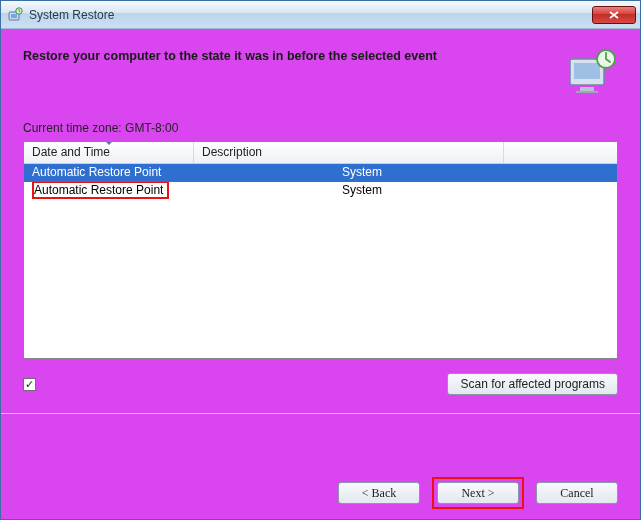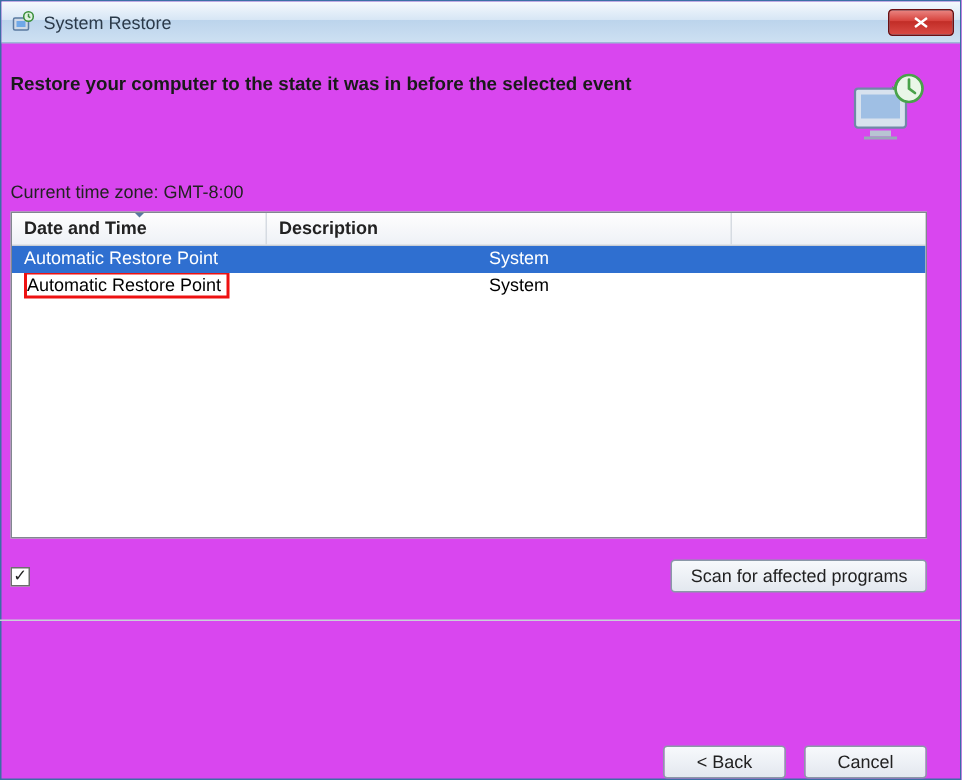--- a/index.html
+++ b/index.html
@@ -45,21 +45,21 @@
     border-radius: 3px;
     background: linear-gradient(to bottom, #e9837f 0%, #d6403a 45%, #c22d27 46%, #d94a44 100%);
     color: #fff;
     display: inline-flex;
     align-items: center; justify-content: center;
     font-size: 10px;
     cursor: default;
   }
   .content {
     flex: 1;
-    padding: 18px 22px 0 6px;
+    padding: 18px 22px 0 22px;
     display: flex;
     flex-direction: column;
   }
   .header-row {
     display: flex;
     align-items: flex-start;
     margin-bottom: 22px;
   }
   .header-row .headline {
     flex: 1;
@@ -88,21 +88,20 @@
     height: 22px;
     background: linear-gradient(to bottom, #fefefe, #eef1f6);
     border-bottom: 1px solid #c9cfd7;
   }
   .thead .col {
     padding: 3px 8px;
     font-size: 12px;
     color: #222;
     border-right: 1px solid #d6dbe2;
     position: relative;
-    font-weight: bold;
   }
   .col-dt { width: 170px; }
   .col-desc { width: 310px; }
   .col-type { flex: 1; }
   .sort-ind {
     position: absolute;
     top: -1px;
     left: 50%;
     transform: translateX(-50%);
     width: 0; height: 0;
@@ -168,24 +167,25 @@
   }
   .btn.wide { min-width: 160px; }
   .sep {
     height: 1px;
     background: #c9cfd7;
     margin: 18px -22px 0 -22px;
   }
   .footer {
     height: 52px;
     display: flex;
-    align-items: flex-end;
+    align-items: center;
     justify-content: flex-end;
     gap: 12px;
     padding: 0 22px;
+    font-family: Liberation Serif, serif;
   }
   .footer .btn { min-width: 82px; }
   .next-highlight {
     border: 2px solid #e11;
     padding: 3px;
     display: inline-flex;
   }
 </style>
 </head>
 <body>
@@ -257,16 +257,19 @@
       </label>
       <span class="btn wide">Scan for affected programs</span>
     </div>
 
     <div class="sep"></div>
 
   </div>
 
   <div class="footer">
     <span class="btn">&lt; Back</span>
+    <span class="next-highlight">
+      <span class="btn">Next &gt;</span>
+    </span>
     <span class="btn">Cancel</span>
   </div>
 
 </div>
 
 </body></html>

